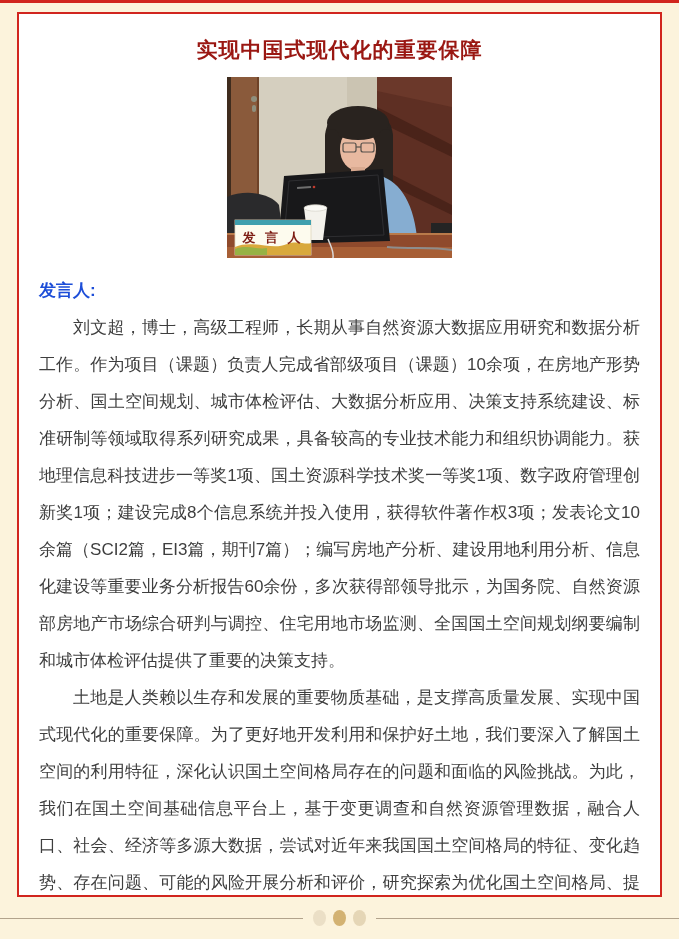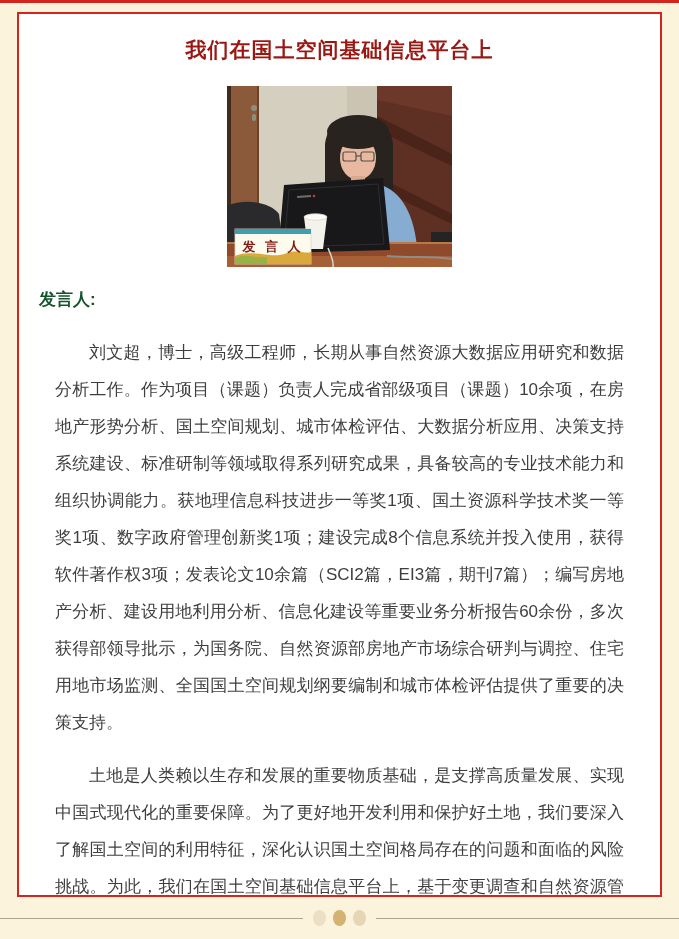--- a/index.html
+++ b/index.html
@@ -28,36 +28,36 @@
     margin-top: 22px;
     text-align: center;
     font-size: 21px;
     font-weight: bold;
     color: #9a1712;
     letter-spacing: 1px;
   }
   .photo-wrap {
     width: 225px;
     height: 181px;
-    margin: 22px auto 0 auto;
+    margin: 13px auto 0 auto;
   }
   .photo-wrap svg { display: block; }
   .text-block {
     padding: 14px 20px 0 20px;
     font-size: 17px;
     line-height: 37px;
     color: #3e3e3e;
     text-align: justify;
   }
   .section-label {
     font-weight: bold;
-    color: #14532d;
+    color: #1d4ed8;
   }
   .text-block p {
-    margin: 16px;
+    margin: 0;
     text-indent: 2em;
   }
   .bottom-nav {
     height: 42px;
     display: flex;
     align-items: center;
     width: 100%;
   }
   .nav-line {
     flex: 1;
@@ -81,21 +81,21 @@
   .dot-2 { background: #d3b272; }
   .dot-3 { background: #e5d6b6; }
 </style>
 </head>
 <body>
 
 <div class="top-bar"></div>
 
 <div class="card">
 
-  <div class="article-title">我们在国土空间基础信息平台上</div>
+  <div class="article-title">实现中国式现代化的重要保障</div>
 
   <div class="photo-wrap">
     <svg width="225" height="181" viewBox="0 0 225 181">
 
       <g>
         <rect x="0" y="0" width="225" height="181" fill="#d5cfbf"></rect>
         <rect x="120" y="0" width="33" height="158" fill="#cbc4b2"></rect>
 
         <rect x="0" y="0" width="4" height="181" fill="#3f2c1e"></rect>
 

